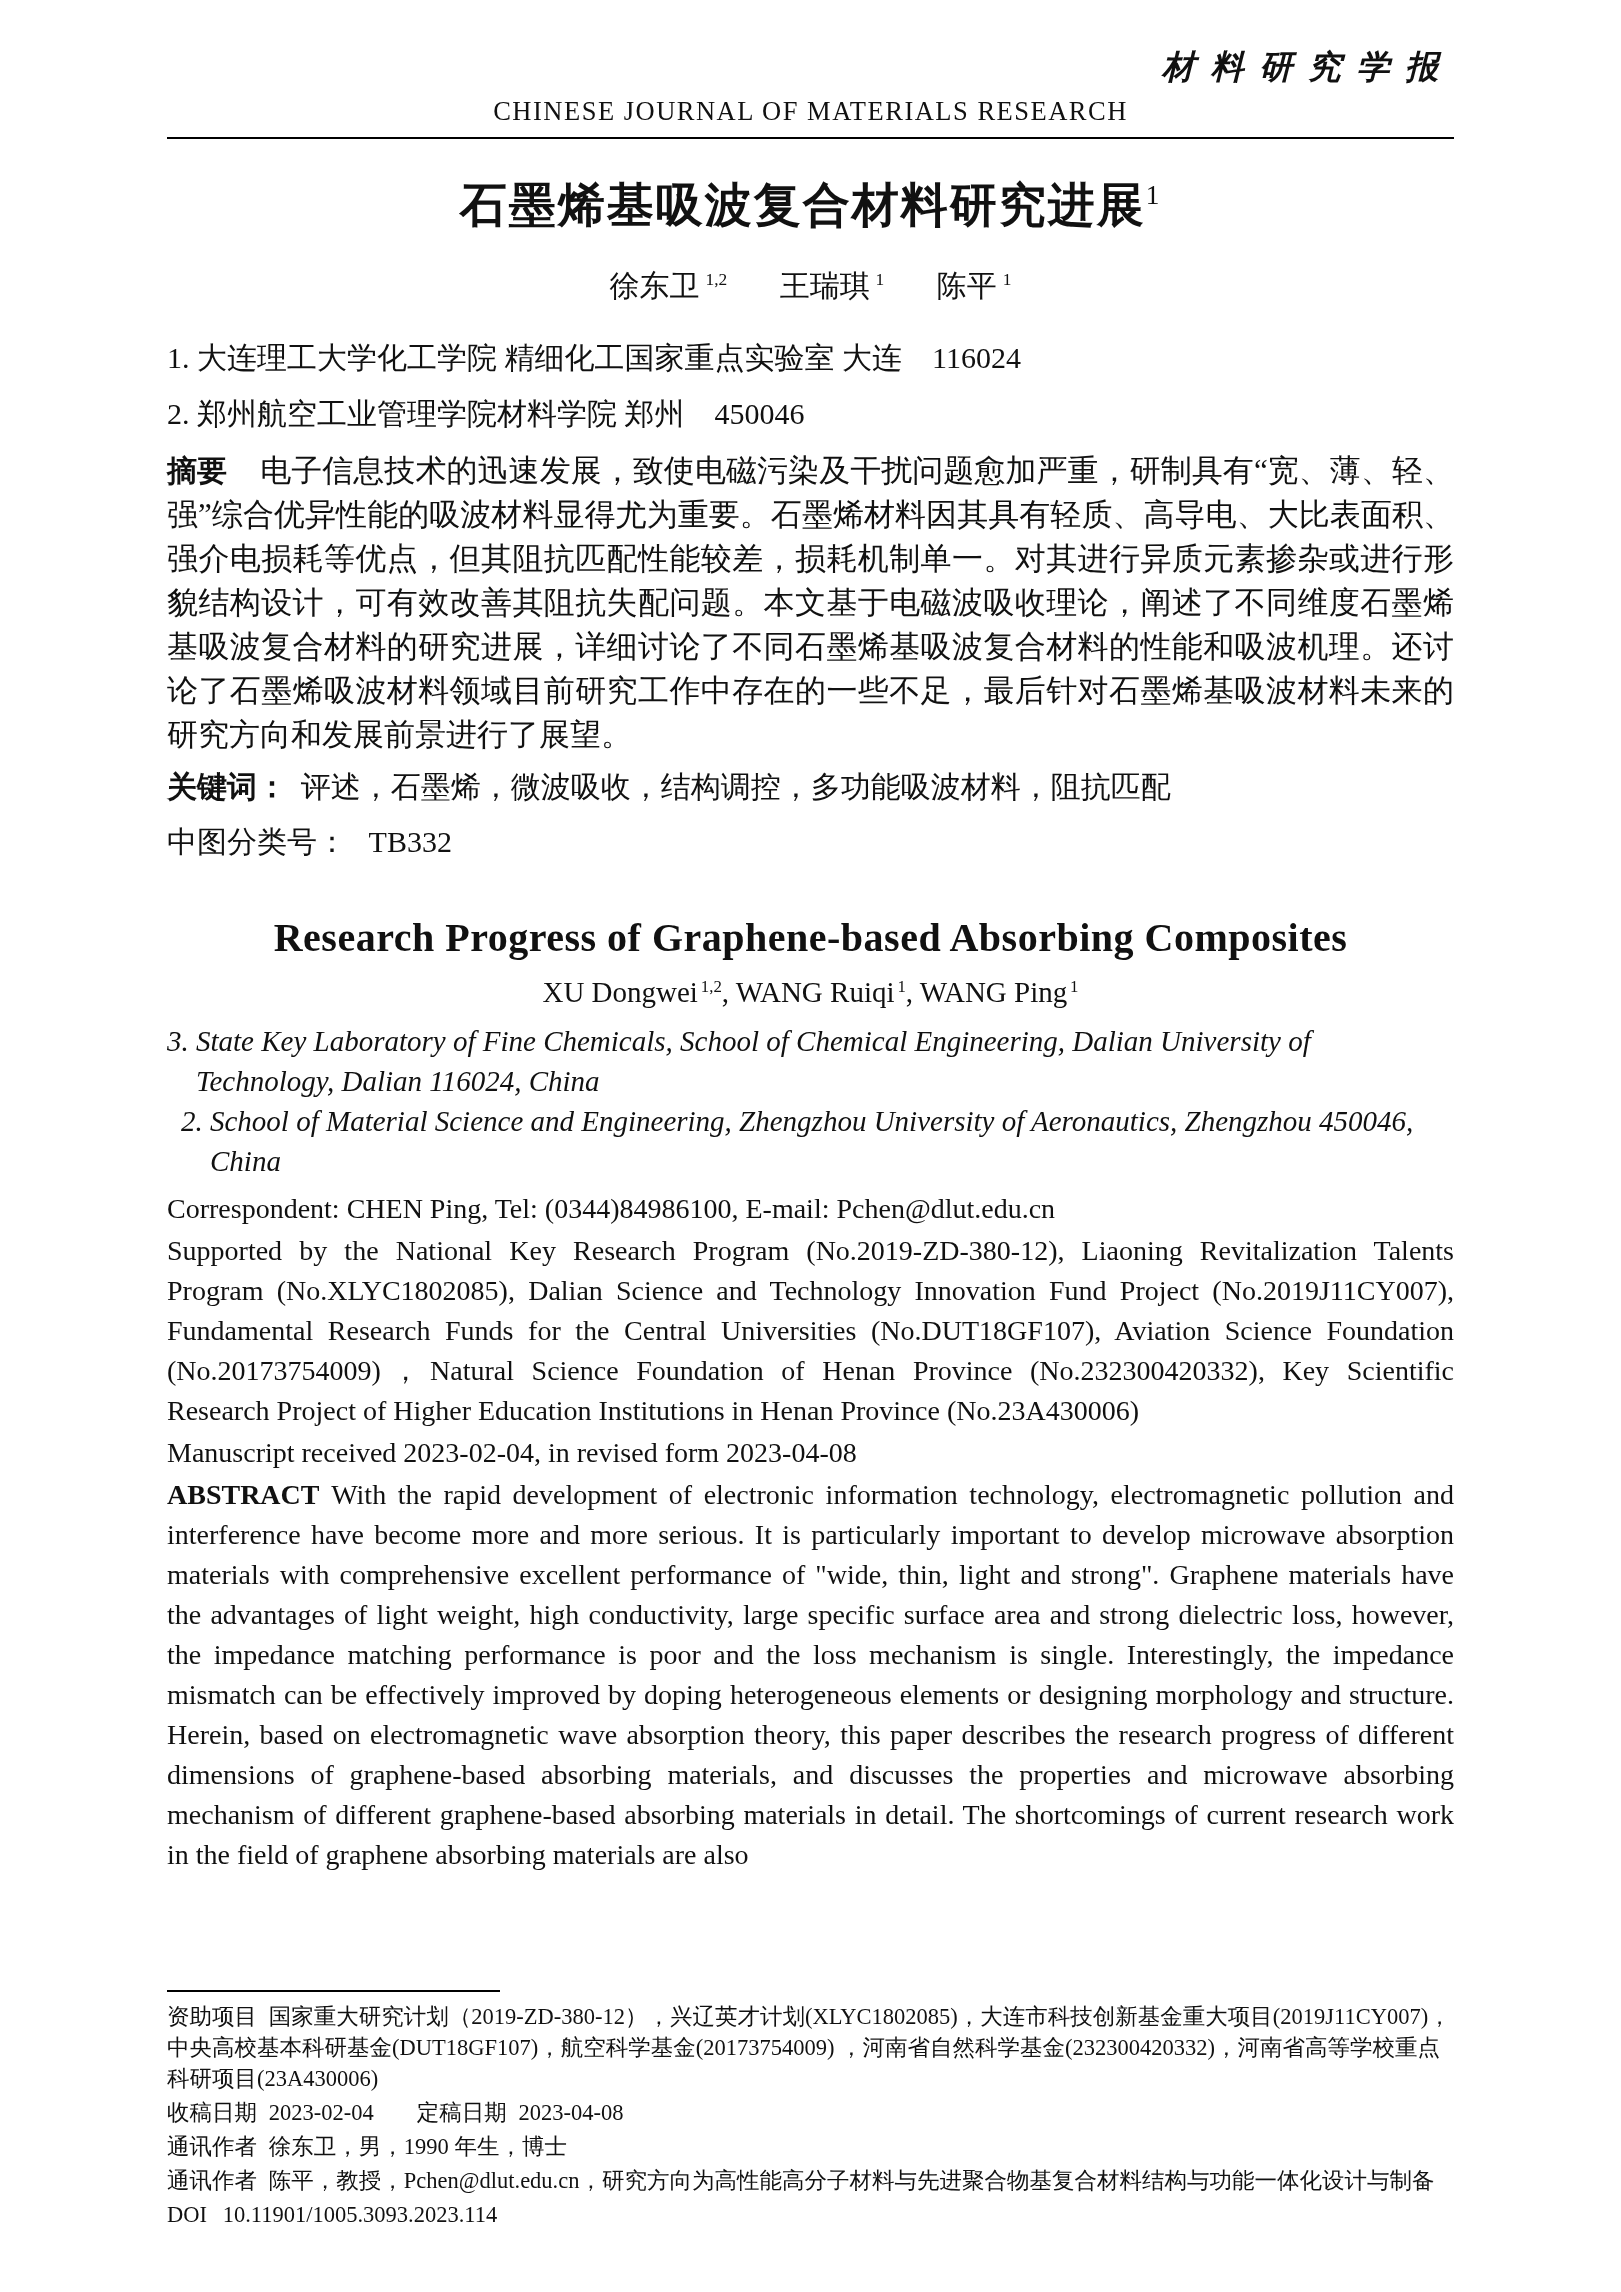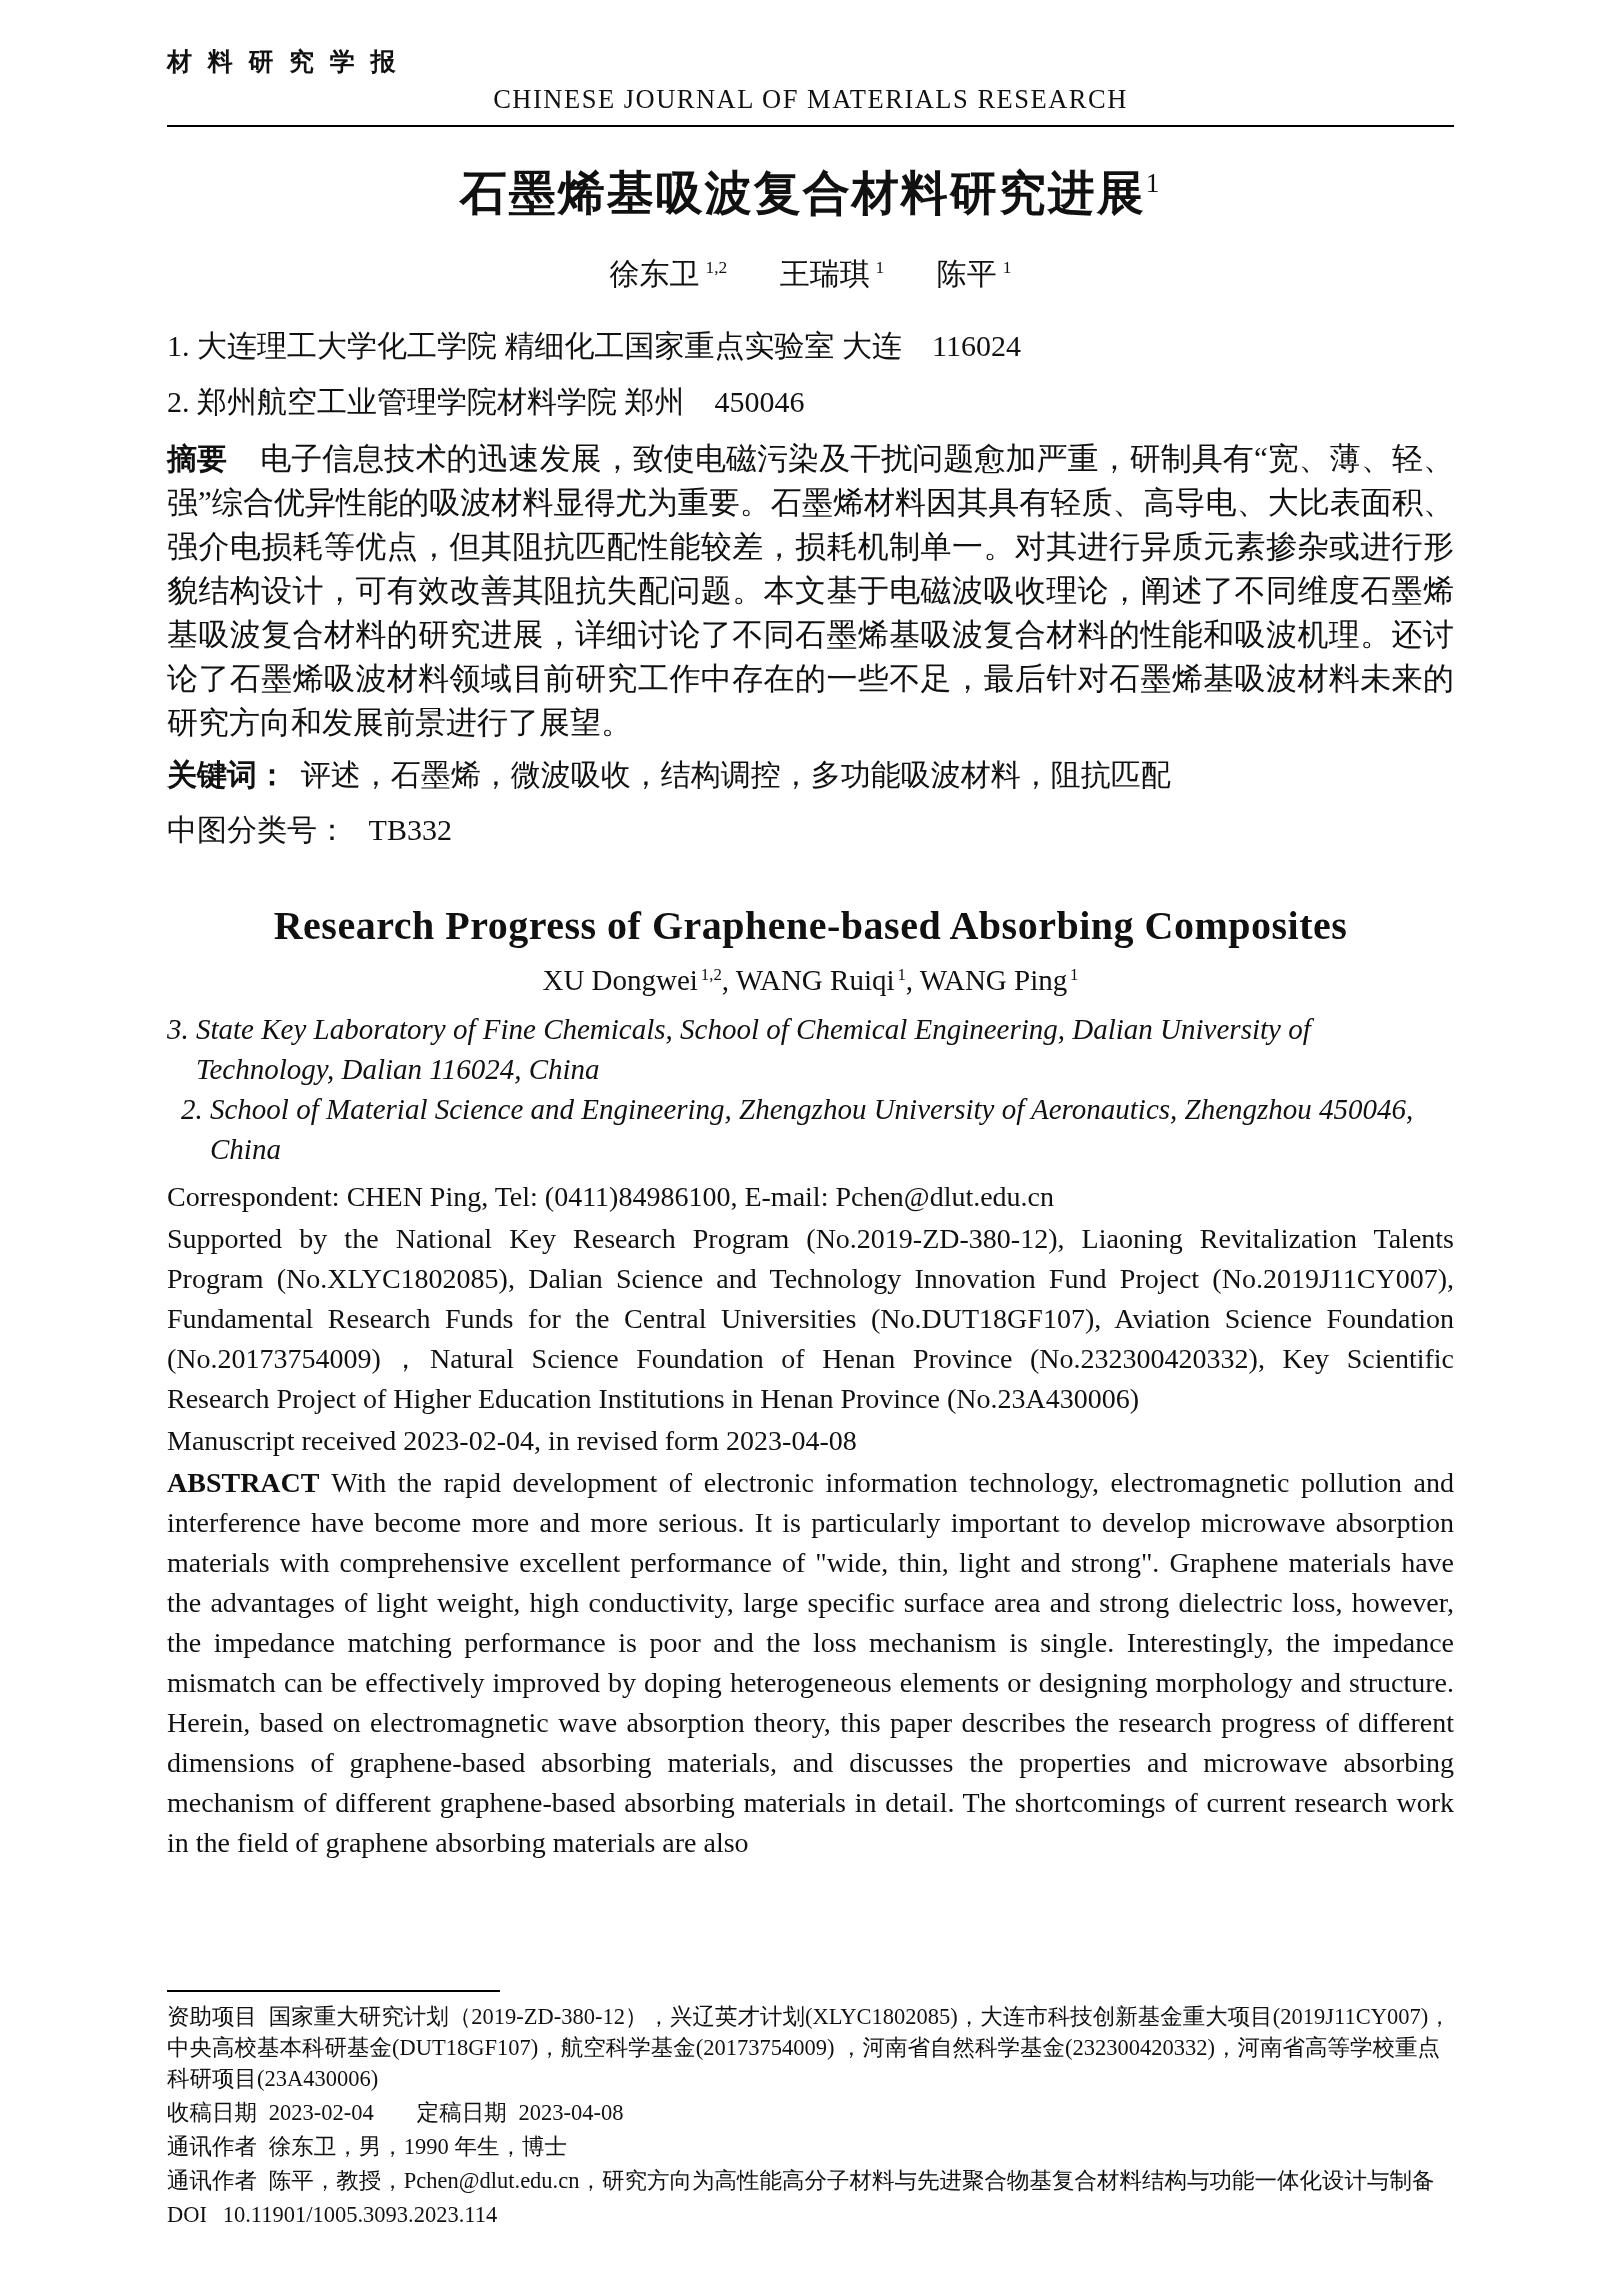--- a/index.html
+++ b/index.html
@@ -14,23 +14,24 @@
     margin: 0 auto;
     background: #ffffff;
     padding: 45px 167px 63px 167px;
     display: flex;
     flex-direction: column;
     overflow: hidden;
   }
 
   
   .journal-cn {
-    text-align: left;
-    font-size: 25px;
+    text-align: right;
+    font-size: 33px;
     font-weight: 700;
+    font-style: italic;
     letter-spacing: 15.7px;
   }
   .journal-en {
     text-align: center;
     font-size: 26.5px;
     letter-spacing: 1.5px;
     margin-top: 5.9px;
   }
   .header-rule { border-top: 2.9px solid #000; margin-top: 9.8px; }
 
@@ -136,21 +137,21 @@
     <span><span>XU Dongwei</span><sup>1,2</sup><span>, </span></span>
     <span><span>WANG Ruiqi</span><sup>1</sup><span>, </span></span>
     <span><span>WANG Ping</span><sup>1</sup></span>
   </div>
 
   <div class="affil-en">
     <div class="affil-en-1">3. State Key Laboratory of Fine Chemicals, School of Chemical Engineering, Dalian University of Technology, Dalian 116024, China</div>
     <div class="affil-en-2">2. School of Material Science and Engineering, Zhengzhou University of Aeronautics, Zhengzhou 450046, China</div>
   </div>
 
-  <p class="en-par correspondent">Correspondent: CHEN Ping, Tel: (0411)84986100, E-mail: Pchen@dlut.edu.cn</p>
+  <p class="en-par correspondent">Correspondent: CHEN Ping, Tel: (0344)84986100, E-mail: Pchen@dlut.edu.cn</p>
 
   <p class="en-par justify">Supported by the National Key Research Program (No.2019-ZD-380-12), Liaoning Revitalization Talents Program (No.XLYC1802085), Dalian Science and Technology Innovation Fund Project (No.2019J11CY007), Fundamental Research Funds for the Central Universities (No.DUT18GF107), Aviation Science Foundation (No.20173754009)，Natural Science Foundation of Henan Province (No.232300420332), Key Scientific Research Project of Higher Education Institutions in Henan Province (No.23A430006)</p>
 
   <p class="en-par">Manuscript received 2023-02-04, in revised form 2023-04-08</p>
 
   <p class="en-par justify abstract-en"><span class="label-b">ABSTRACT</span><span>With the rapid development of electronic information technology, electromagnetic pollution and interference have become more and more serious. It is particularly important to develop microwave absorption materials with comprehensive excellent performance of "wide, thin, light and strong". Graphene materials have the advantages of light weight, high conductivity, large specific surface area and strong dielectric loss, however, the impedance matching performance is poor and the loss mechanism is single. Interestingly, the impedance mismatch can be effectively improved by doping heterogeneous elements or designing morphology and structure. Herein, based on electromagnetic wave absorption theory, this paper describes the research progress of different dimensions of graphene-based absorbing materials, and discusses the properties and microwave absorbing mechanism of different graphene-based absorbing materials in detail. The shortcomings of current research work in the field of graphene absorbing materials are also</span></p>
 
   <footer class="footnotes">
     <div class="footnote-rule"></div>
 

